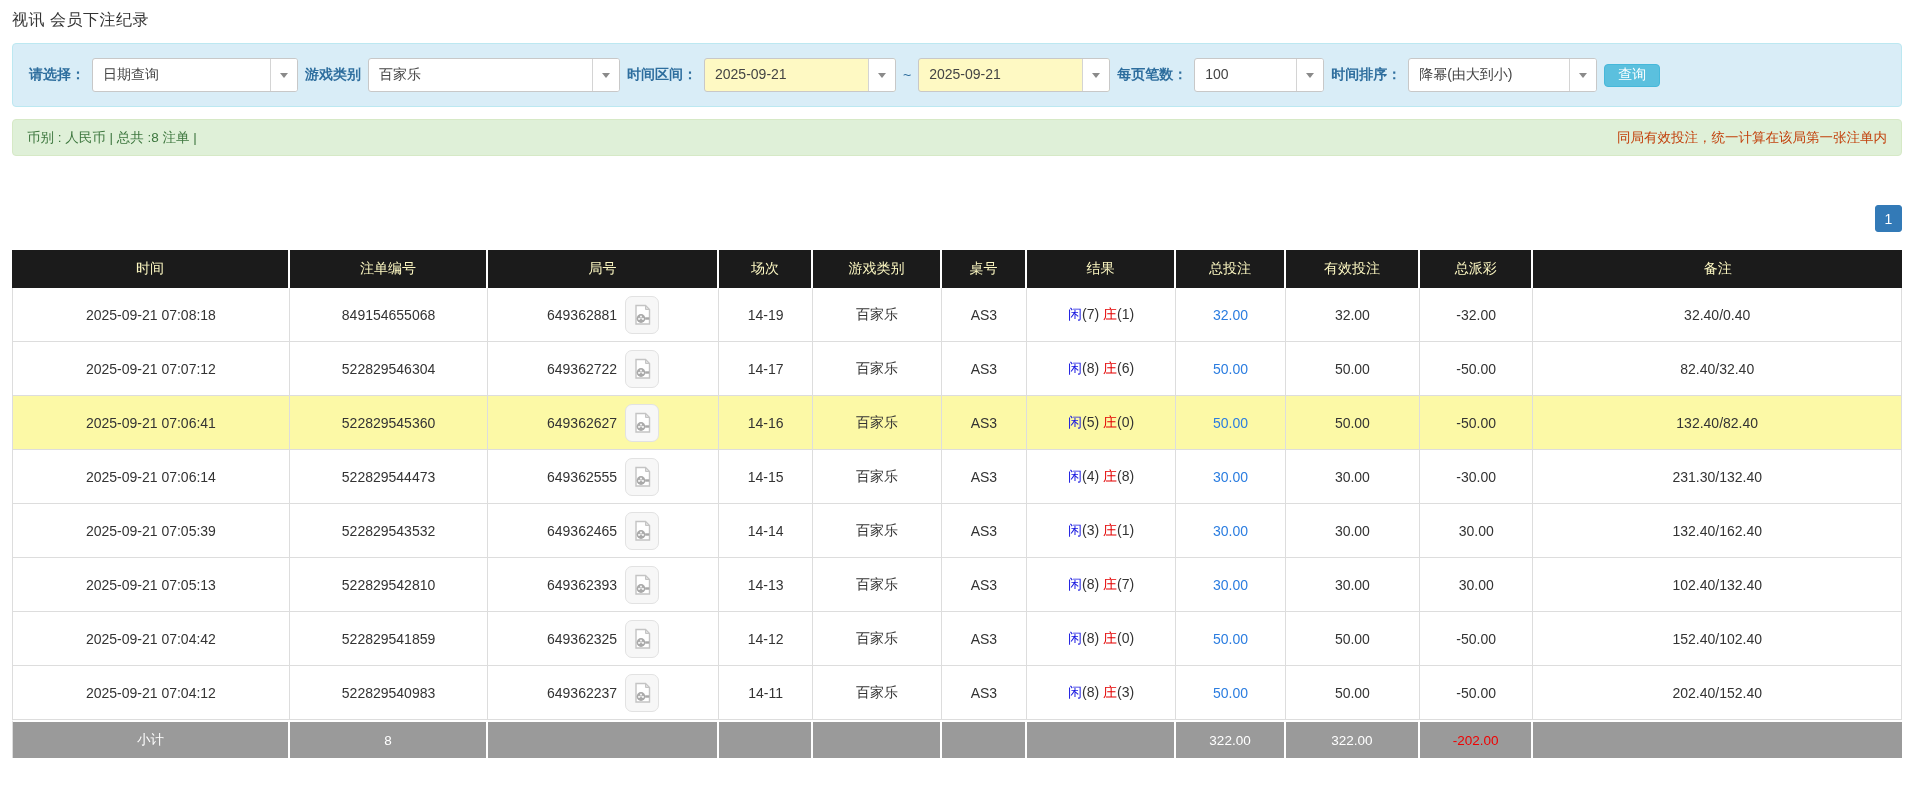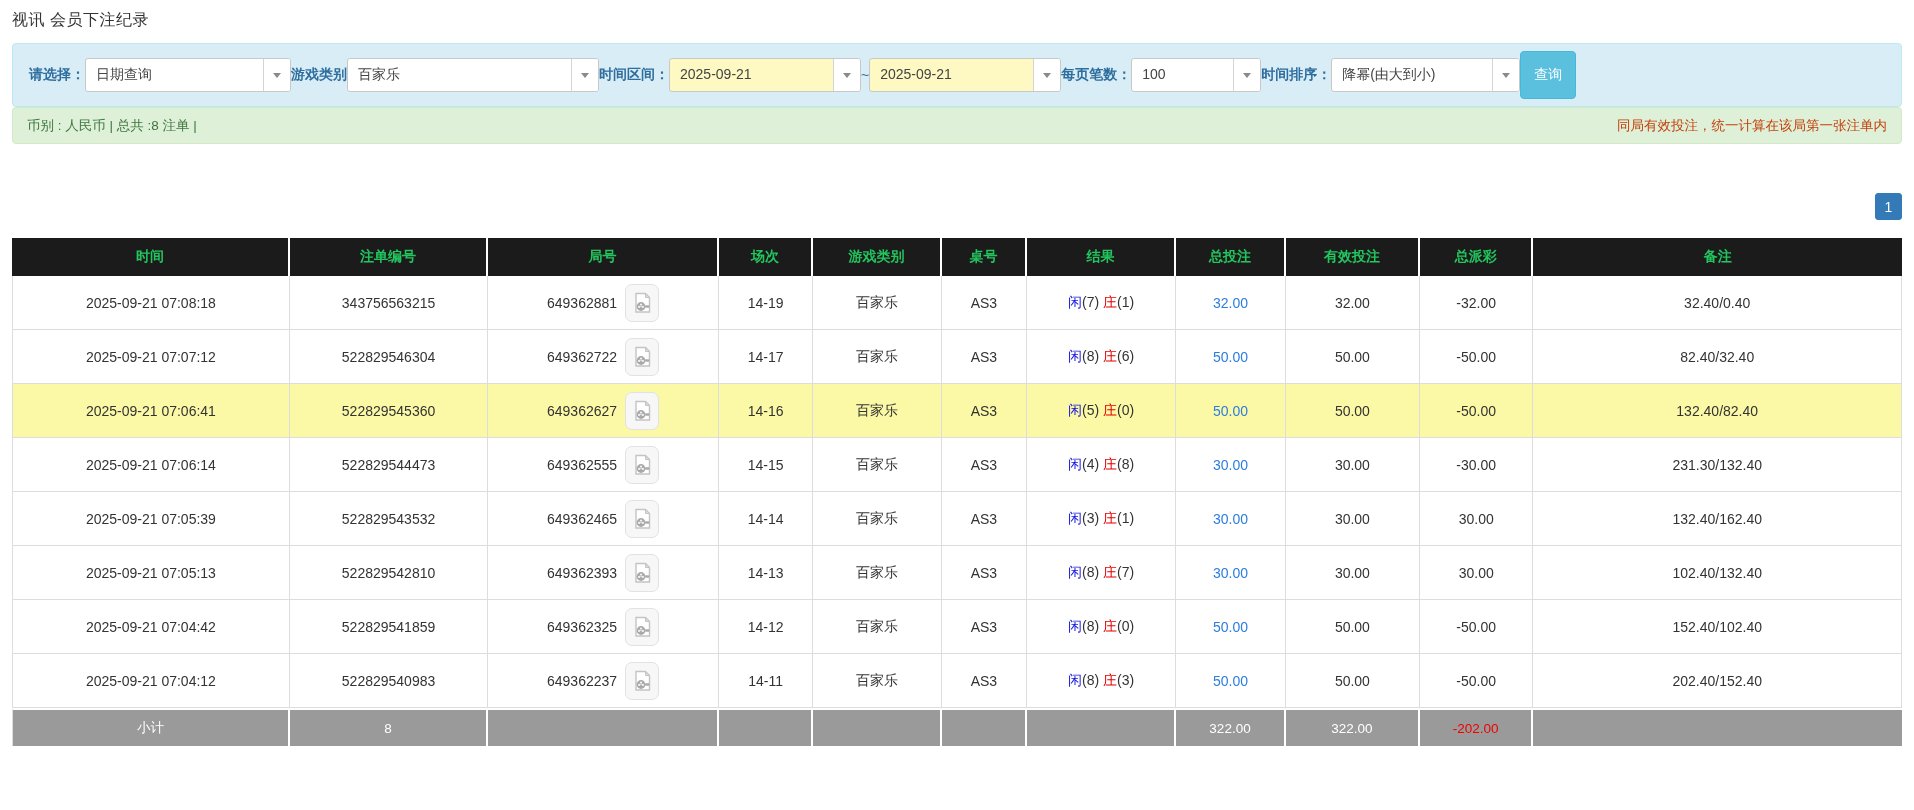--- a/index.html
+++ b/index.html
@@ -3,42 +3,42 @@
 <meta charset="utf-8">
 <style>
   *{box-sizing:border-box;margin:0;padding:0}
   html,body{width:1914px;height:810px}
   body{background:#fff;font-family:"Liberation Sans","DejaVu Sans",sans-serif;color:#333;overflow:hidden}
   .page{padding:8px 12px 0}
 
   .page-title{font-size:16px;font-weight:400;color:#333;margin:2px 0 12px;letter-spacing:.5px}
 
   
-  .filter-panel{display:flex;align-items:center;gap:0;background:#d9edf7;border:1px solid #bce8f1;border-radius:4px;padding:14px 16px;height:64px}
+  .filter-panel{display:flex;align-items:center;gap:7px;background:#d9edf7;border:1px solid #bce8f1;border-radius:4px;padding:14px 16px;height:64px}
   .f-label{color:#2e6e9e;font-weight:700;font-size:14px;white-space:nowrap}
   .combo{display:flex;align-items:stretch;height:34px;background:#fff;border:1px solid #c8c8c8;border-radius:3px;overflow:hidden;flex:none}
   .combo .combo-text{padding:7px 10px;font-size:14px;color:#444;flex:1;white-space:nowrap;overflow:hidden}
   .combo .combo-arrow{width:27px;border-left:1px solid #d4d4d4;display:flex;align-items:center;justify-content:center;background:#fff;cursor:pointer}
   .arrow-glyph{width:0;height:0;border-left:4px solid transparent;border-right:4px solid transparent;border-top:5px solid #8a8a8a}
   .w-select{width:206px}.w-game{width:252px}.w-date{width:192px;background:#fef9c3}.w-size{width:130px}.w-sort{width:189px}
   .tilde{color:#2e6e9e;font-size:14px}
-  .search-btn{background:#5bc0de;border:1px solid #46b8da;color:#fff;font-size:14px;height:48px;padding:0 13px;border-radius:4px;cursor:pointer;flex:none}
+  .search-btn{background:#5bc0de;border:1px solid #46b8da;color:#fff;font-size:14px;height:23px;padding:0 13px;border-radius:4px;cursor:pointer;flex:none}
 
   
-  .summary-bar{background:#dff0d8;border:1px solid #d6e9c6;border-radius:4px;height:37px;display:flex;align-items:center;justify-content:space-between;padding:0 14px;font-size:13.5px}
+  .summary-bar{margin-top:12px;background:#dff0d8;border:1px solid #d6e9c6;border-radius:4px;height:37px;display:flex;align-items:center;justify-content:space-between;padding:0 14px;font-size:13.5px}
   .summary-left{color:#3c763d}
   .summary-right{color:#c2410c}
 
   
   .pagination-row{display:flex;justify-content:flex-end;margin:49px 0 18px}
   .page-btn{min-width:27px;height:27px;background:#337ab7;border:1px solid #337ab7;color:#fff;border-radius:3px;font-size:14px;display:flex;align-items:center;justify-content:center;cursor:pointer}
 
   
   table.records{width:100%;border-collapse:separate;border-spacing:0;table-layout:fixed}
-  table.records th{background:#1b1b1b;color:#22c55e;font-weight:700;font-size:14px;height:38px;text-align:center;border-right:2px solid #fff}
+  table.records th{background:#1b1b1b;color:#fef9c3;font-weight:400;font-size:14px;height:38px;text-align:center;border-right:2px solid #fff}
   table.records th:last-child{border-right:none}
   table.records td{height:54px;text-align:center;font-size:14px;color:#333;border-right:1px solid #ddd;border-bottom:1px solid #ddd;background:#fff}
   table.records td:first-child{border-left:1px solid #ddd}
   tr.hl td{background:#fcf9a6}
   .round-cell span{vertical-align:middle}
   .video-btn{width:34px;height:38px;margin-left:8px;background:#f7f7f7;border:1px solid #e2e2e2;border-radius:7px;display:inline-flex;align-items:center;justify-content:center;cursor:pointer;vertical-align:middle}
   .pl{color:#1515e0}
   .bk{color:#e30000}
   .bet-link{color:#2b7de0;text-decoration:none;cursor:pointer}
   .neg{color:#e30000}
@@ -138,21 +138,21 @@
         <th>结果</th>
         <th>总投注</th>
         <th>有效投注</th>
         <th>总派彩</th>
         <th>备注</th>
       </tr>
     </thead>
     <tbody id="records-tbody">
         <tr>
           <td>2025-09-21 07:08:18</td>
-          <td>343756563215</td>
+          <td>849154655068</td>
           <td class="round-cell"><span>649362881</span><button class="video-btn">
               <svg width="19" height="22" viewBox="0 0 19 22">
                 <path d="M3 1.5 h9.5 L16.5 5.5 V20 H3 Z" fill="#ffffff" stroke="#c4c4c4" stroke-width="1.4"></path>
                 <path d="M12.5 1.5 V5.5 H16.5 Z" fill="#dcdcdc" stroke="#c4c4c4" stroke-width="1"></path>
                 <circle cx="8" cy="14.5" r="4.4" fill="#a9a9a9"></circle>
                 <circle cx="8" cy="12.6" r="1.1" fill="#f2f2f2"></circle>
                 <circle cx="6.1" cy="14.9" r="1.1" fill="#f2f2f2"></circle>
                 <circle cx="9.9" cy="14.9" r="1.1" fill="#f2f2f2"></circle>
                 <circle cx="8" cy="14.5" r="0.7" fill="#f2f2f2"></circle>
                 <rect x="12.2" y="13.3" width="4" height="2.4" fill="#a9a9a9"></rect>

